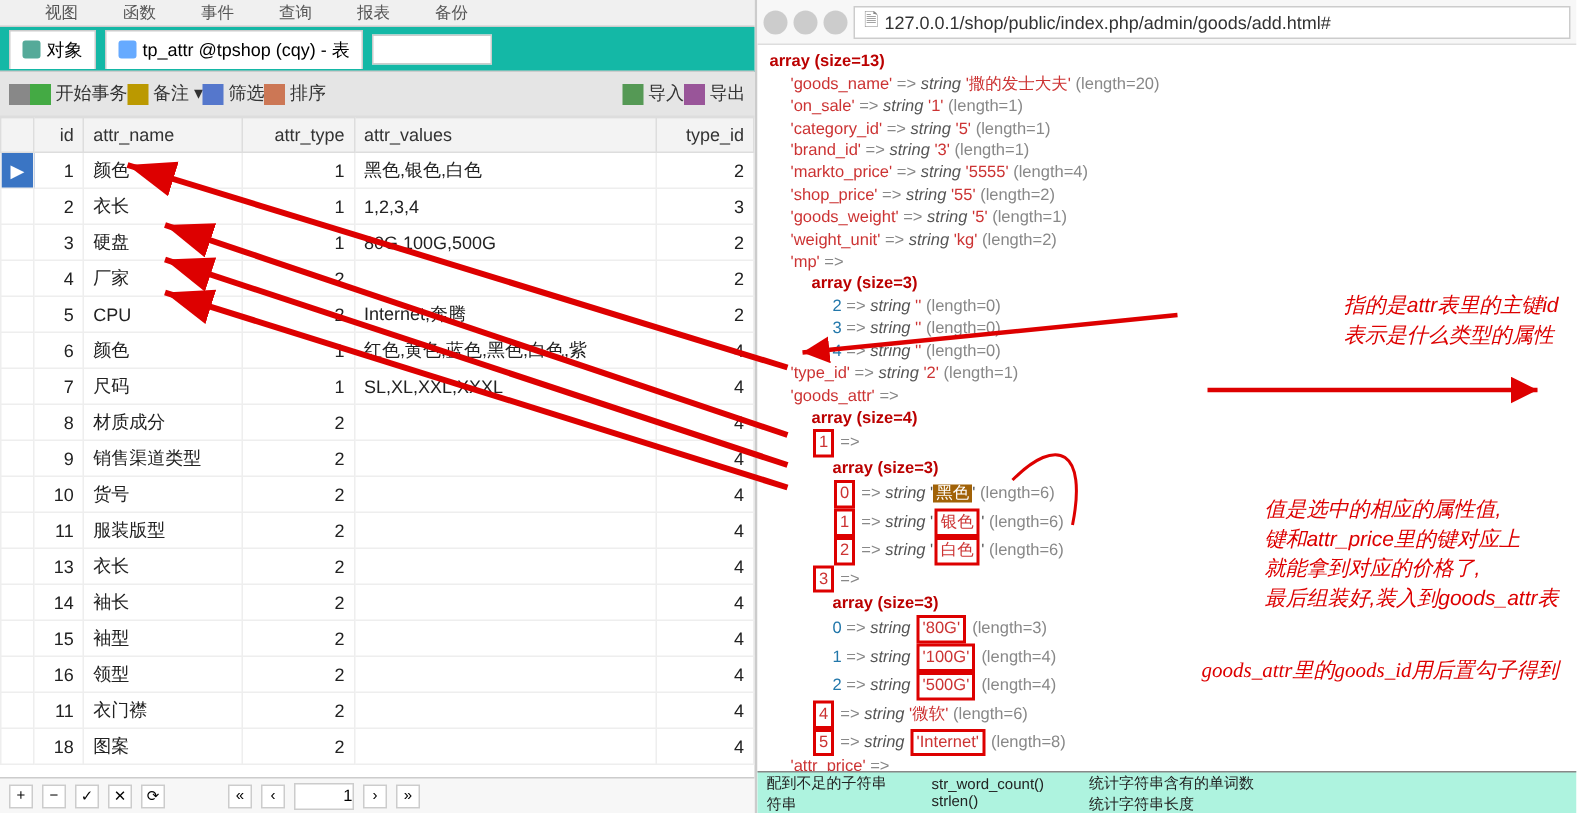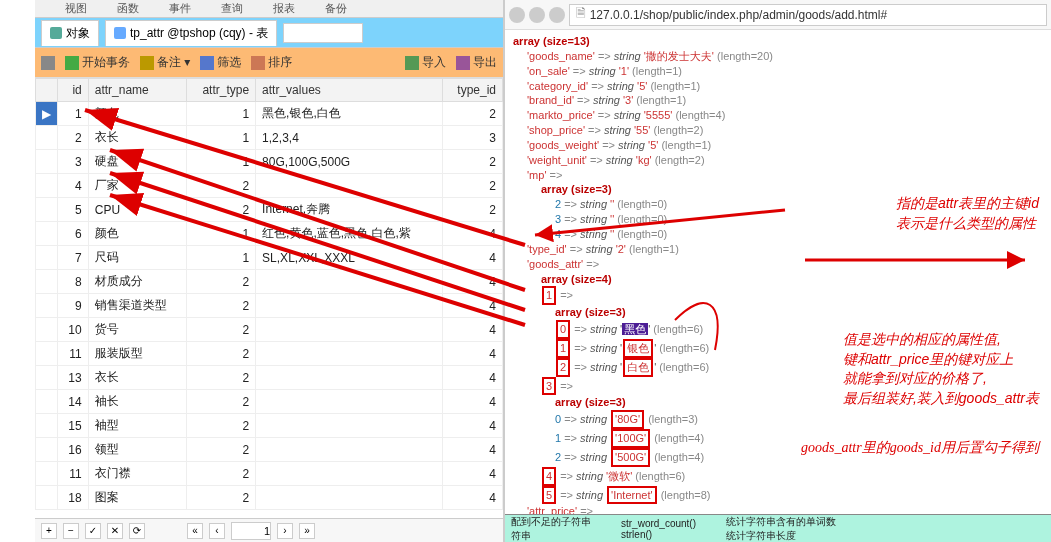--- a/index.html
+++ b/index.html
@@ -1,32 +1,32 @@
 <!DOCTYPE html>
 <html><head>
 <meta charset="utf-8">
 <style>
 * { box-sizing: border-box; margin: 0; padding: 0; font-family: "Microsoft YaHei", Arial, sans-serif; }
 body { width: 1051px; height: 542px; display: flex; background: #fff; overflow: hidden; font-size: 12px; }
-.left-pane { width: 505px; border-right: 2px solid #ccc; display: flex; flex-direction: column; background: #fff; padding-left: 35px; }
+.left-pane { width: 505px; border-right: 2px solid #ccc; display: flex; flex-direction: column; background: #fff; }
 .right-pane { flex: 1; display: flex; flex-direction: column; background: #fff; position: relative; }
 
 
 .top-menu { height: 18px; background: #f0f0f0; border-bottom: 1px solid #ccc; display: flex; font-size: 11px; color: #555; padding-left: 30px; gap: 30px; align-items: center; }
 .top-menu span { }
 
 
-.tab-bar { height: 30px; background: #7dd3fc; border-bottom: 1px solid #ccc; display: flex; align-items: center; padding: 0 6px; gap: 6px; }
+.tab-bar { height: 30px; background: #14b8a6; border-bottom: 1px solid #ccc; display: flex; align-items: center; padding: 0 6px; gap: 6px; }
 .tab-bar .tab { display: flex; align-items: center; gap: 4px; padding: 4px 8px; background: #fff; border: 1px solid #ccc; border-bottom: none; font-size: 12px; }
 .tab .icon-sq { width: 12px; height: 12px; background: #5a9; border-radius: 2px; }
 .tab .icon-tbl { width: 12px; height: 12px; background: #6af; border-radius: 2px; }
 .tab-search { width: 80px; height: 20px; border: 1px solid #ccc; }
 
 
-.toolbar { height: 30px; background: #fdba74; border-bottom: 1px solid #ddd; display: flex; align-items: center; padding: 0 6px; gap: 10px; font-size: 12px; color: #333; }
+.toolbar { height: 30px; background: #e5e5e5; border-bottom: 1px solid #ddd; display: flex; align-items: center; padding: 0 6px; font-size: 12px; color: #333; }
 .toolbar .tb-item { display: flex; align-items: center; gap: 3px; cursor: pointer; }
 .tb-icon { width: 14px; height: 14px; display: inline-block; }
 .i-menu { background: #888; }
 .i-play { background: #4a4; }
 .i-note { background: #b90; }
 .i-filter { background: #57c; }
 .i-sort { background: #c75; }
 .i-import { background: #595; }
 .i-export { background: #959; }
 
@@ -52,21 +52,21 @@
 
 .xdebug { flex: 1; padding: 4px 8px; font-family: Consolas, monospace; font-size: 11px; color: #555; line-height: 1.35; overflow: hidden; position: relative; }
 .xdebug .kw { color: #b00; font-weight: bold; }
 .xdebug .ty { font-style: italic; color: #555; }
 .xdebug .str { color: #c33; }
 .xdebug .num { color: #27a; }
 .xdebug .arr { color: #888; }
 .indent1 { padding-left: 14px; }
 .indent2 { padding-left: 28px; }
 .indent3 { padding-left: 42px; }
-.hl-sel { background: #4c1d95; color: #fff; padding: 0 2px; }
+.hl-sel { background: #a16207; color: #fff; padding: 0 2px; }
 .boxed { border: 2px solid #d00; padding: 0 2px; margin: 0 1px; color: #c33; display: inline-block; }
 
 
 .anno { position: absolute; font-family: "Microsoft YaHei"; font-size: 14px; color: #d00; line-height: 1.4; white-space: nowrap; font-style: italic; }
 .arrow-svg { position: absolute; top: 0; left: 0; pointer-events: none; }
 
 
 .footer-snip { position: absolute; bottom: 0; left: 0; right: 0; height: 28px; background: #aef3df; border-top: 1px solid #888; font-size: 11px; color: #222; display: flex; align-items: center; padding: 1px 6px; gap: 30px; overflow: hidden; }
 .footer-snip .col { display: flex; flex-direction: column; font-size: 10px; }
 </style>

